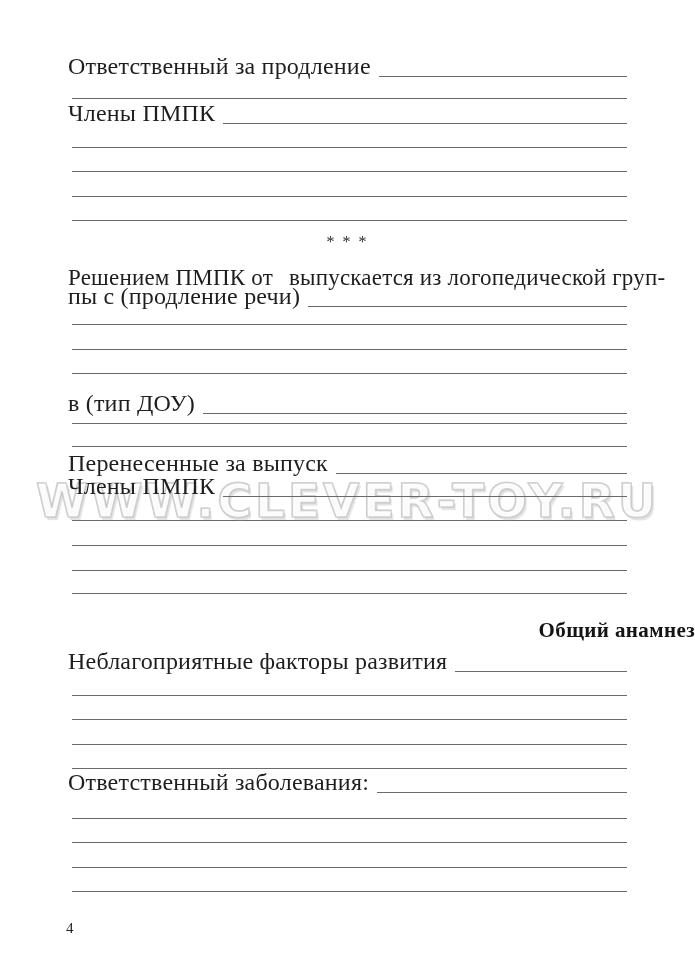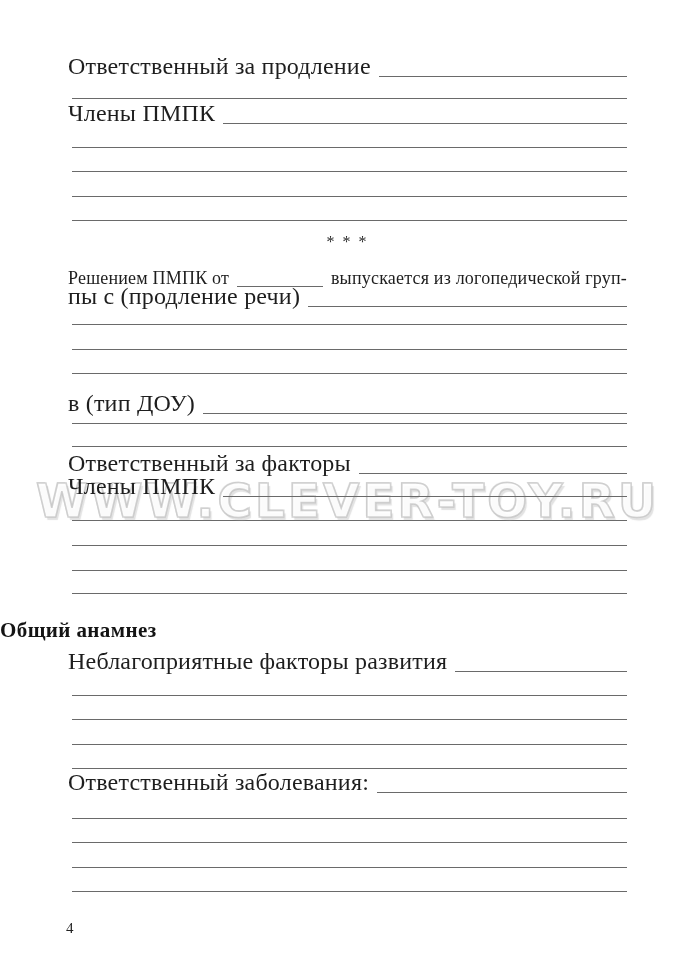--- a/index.html
+++ b/index.html
@@ -26,36 +26,36 @@
     transform:translateY(3px);
   }
   .rule{
     position:absolute;left:72px;right:68px;height:0;
     border-top:1.2px solid #6a6a6a;
     z-index:1;
   }
   .para{
     position:absolute;left:68px;right:68px;
     display:flex;align-items:baseline;justify-content:space-between;
-    font-size:18px;line-height:22px;letter-spacing:.2px;
+    font-size:23px;line-height:22px;letter-spacing:.2px;
     z-index:3;
   }
   .para span{white-space:nowrap;}
   .para .blank{
     flex:1 1 auto;max-width:124px;height:1px;
     border-bottom:1.2px solid #6a6a6a;
     margin:0 8px;
     transform:translateY(3px);
   }
   .separator{
     position:absolute;left:0;right:0;text-align:center;
     font-size:16px;letter-spacing:2px;color:#2a2a2a;z-index:3;
   }
   .heading{
-    position:absolute;left:0;right:0;text-align:left;
+    position:absolute;left:0;right:0;text-align:right;
     font-size:21px;font-weight:bold;letter-spacing:.4px;
     color:#141414;z-index:3;
   }
   .watermark{
     position:absolute;top:473px;left:50%;
     transform:translateX(-50%);
     font-family:"DejaVu Sans", sans-serif;
     font-weight:700;font-size:47px;letter-spacing:3px;
     white-space:nowrap;
     color:rgba(255,255,255,0.92);
@@ -102,21 +102,21 @@
   <div class="rule" style="top:324px"></div>
   <div class="rule" style="top:349px"></div>
   <div class="rule" style="top:373px"></div>
   <div class="frow" style="top:392px">
     <span class="label">в (тип ДОУ)</span>
     <span class="fill"></span>
   </div>
   <div class="rule" style="top:423px"></div>
   <div class="rule" style="top:446px"></div>
   <div class="frow" style="top:452px">
-    <span class="label">Ответственный за факторы</span>
+    <span class="label">Перенесенные за выпуск</span>
     <span class="fill"></span>
   </div>
   <div class="frow" style="top:475px">
     <span class="label">Члены ПМПК</span>
     <span class="fill"></span>
   </div>
   <div class="rule" style="top:520px"></div>
   <div class="rule" style="top:545px"></div>
   <div class="rule" style="top:570px"></div>
   <div class="rule" style="top:593px"></div>

